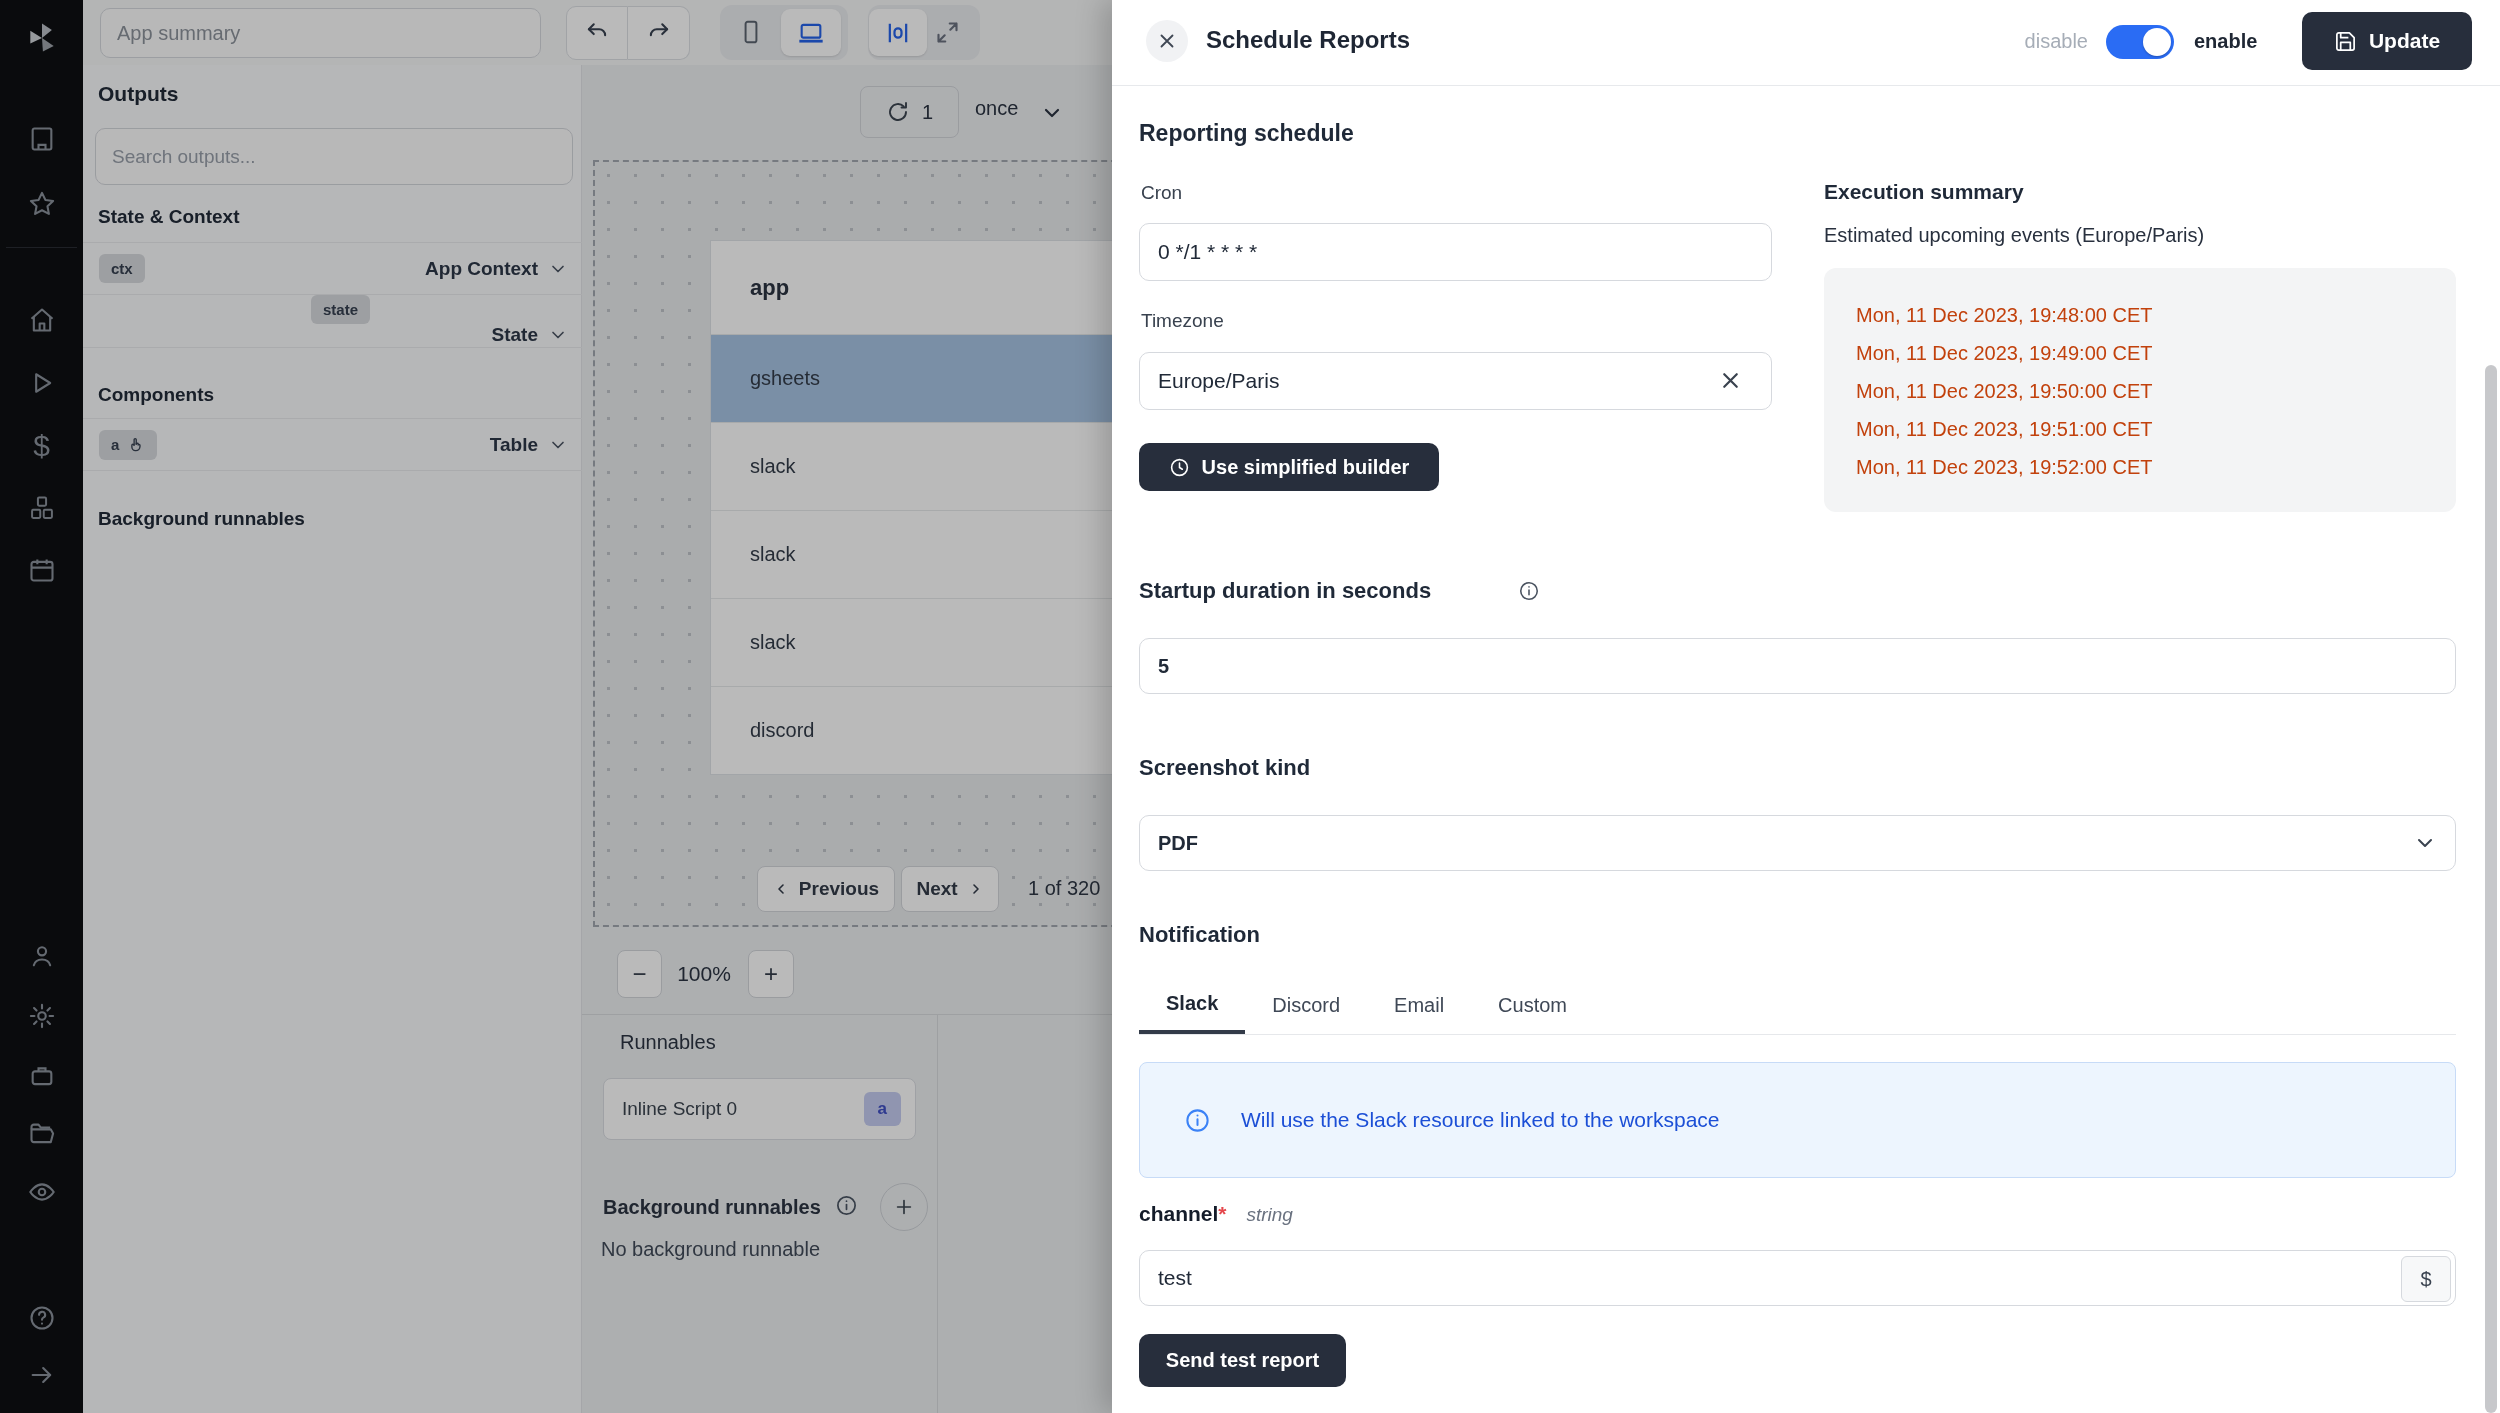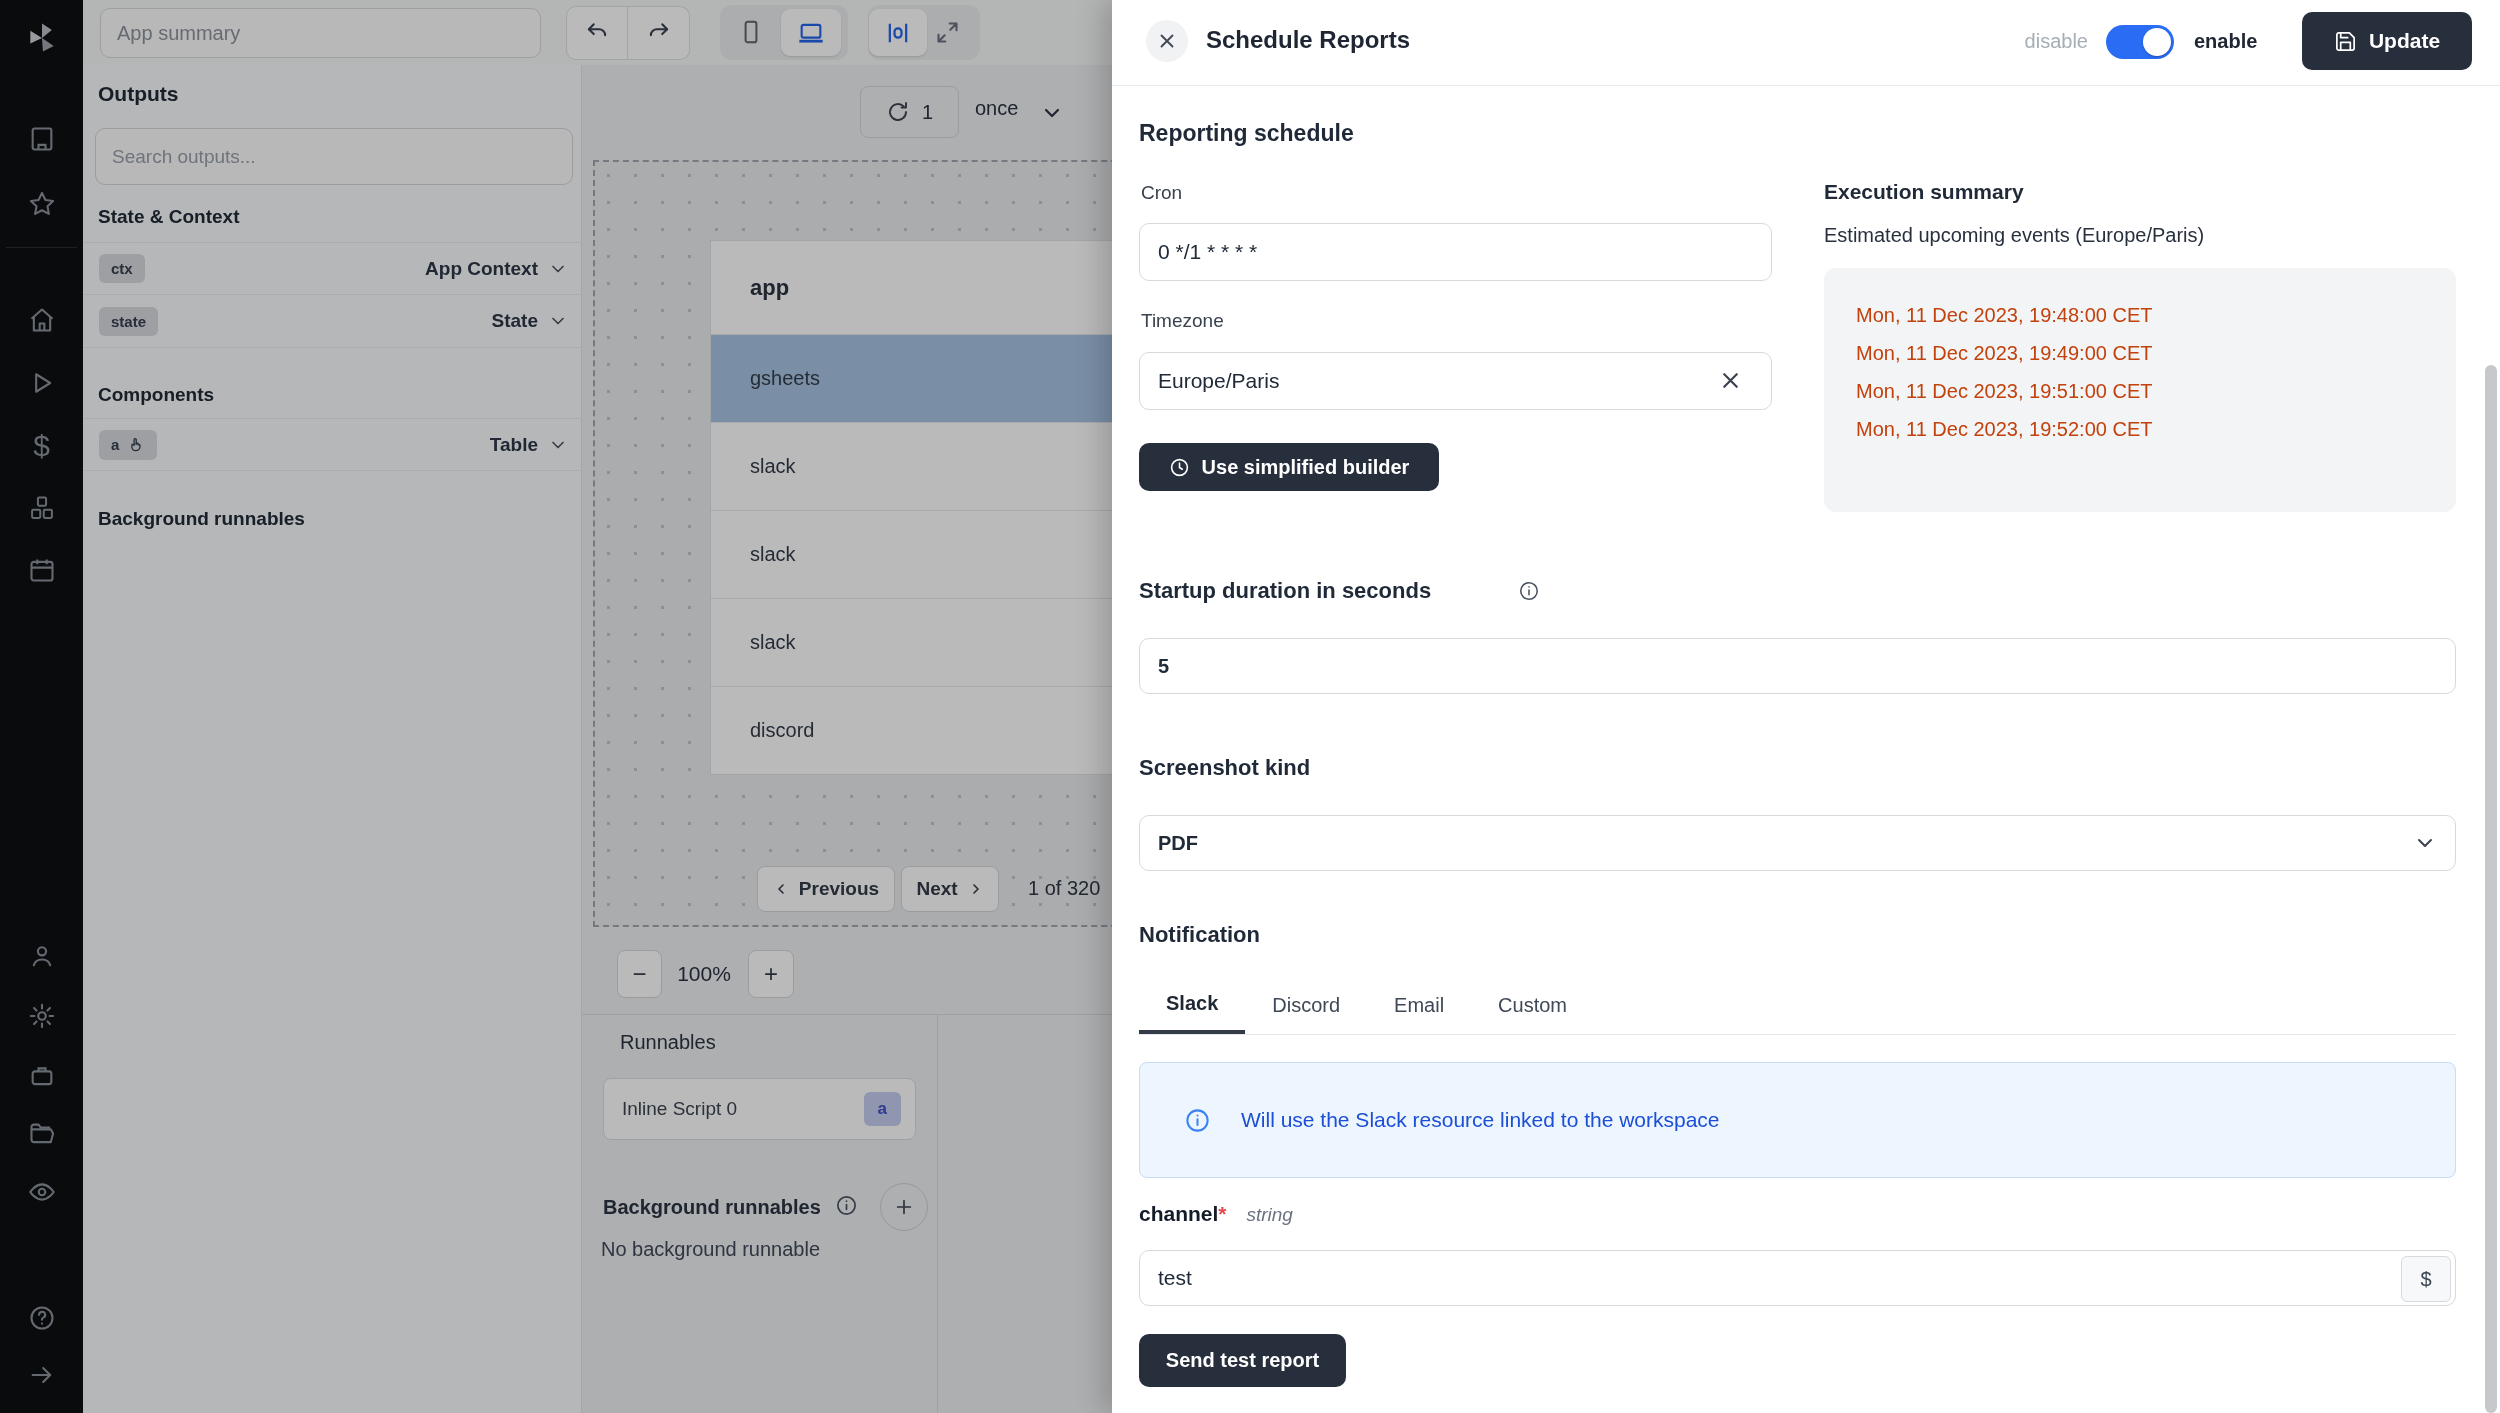--- a/index.html
+++ b/index.html
@@ -244,21 +244,21 @@
 
     <div class="out-row first" style="top:177px;">
       <span class="badge" style="margin-left:16px;">ctx</span>
       <span class="out-right">
         <span class="out-type">App Context</span>
         <svg width="20" height="20" viewBox="0 0 24 24" fill="none" stroke="#4b5563" stroke-width="2" stroke-linecap="round" stroke-linejoin="round">
             <path d="M6 9l6 6 6-6"></path>
           </svg>
       </span>
     </div>
-    <div class="out-row" style="top:230px;">
+    <div class="out-row" style="top:230px;flex-direction:column;">
       <span class="badge" style="margin-left:16px;">state</span>
       <span class="out-right">
         <span class="out-type">State</span>
         <svg width="20" height="20" viewBox="0 0 24 24" fill="none" stroke="#4b5563" stroke-width="2" stroke-linecap="round" stroke-linejoin="round">
             <path d="M6 9l6 6 6-6"></path>
           </svg>
       </span>
     </div>
 
     <div class="panel-h2" style="left:15px;top:319px;">Components</div>
@@ -383,20 +383,21 @@
           <path d="M12 7v5l3.2 2"></path>
         </svg>
       <span>Use simplified builder</span>
     </button>
 
     <div class="sec-h" style="left:712px;top:180px;font-size:21px;">Execution summary</div>
     <div style="position:absolute;left:712px;top:224px;font-size:20px;color:#28303e;">Estimated upcoming events (Europe/Paris)</div>
     <div class="exec-box" style="left:712px;top:268px;width:632px;height:244px;">
       <div>Mon, 11 Dec 2023, 19:48:00 CET</div>
       <div>Mon, 11 Dec 2023, 19:49:00 CET</div>
+      <div>Mon, 11 Dec 2023, 19:50:00 CET</div>
       <div>Mon, 11 Dec 2023, 19:51:00 CET</div>
       <div>Mon, 11 Dec 2023, 19:52:00 CET</div>
     </div>
 
     <div class="sec-h" style="left:27px;top:578px;font-size:22px;">Startup duration in seconds</div>
     <svg style="position:absolute;left:406px;top:580px;" width="22" height="22" viewBox="0 0 24 24" fill="none" stroke="#4a5360" stroke-width="1.7" stroke-linecap="round">
         <circle cx="12" cy="12" r="9"></circle>
         <path d="M12 11v5"></path>
         <path d="M12 7.5h.01"></path>
       </svg>

